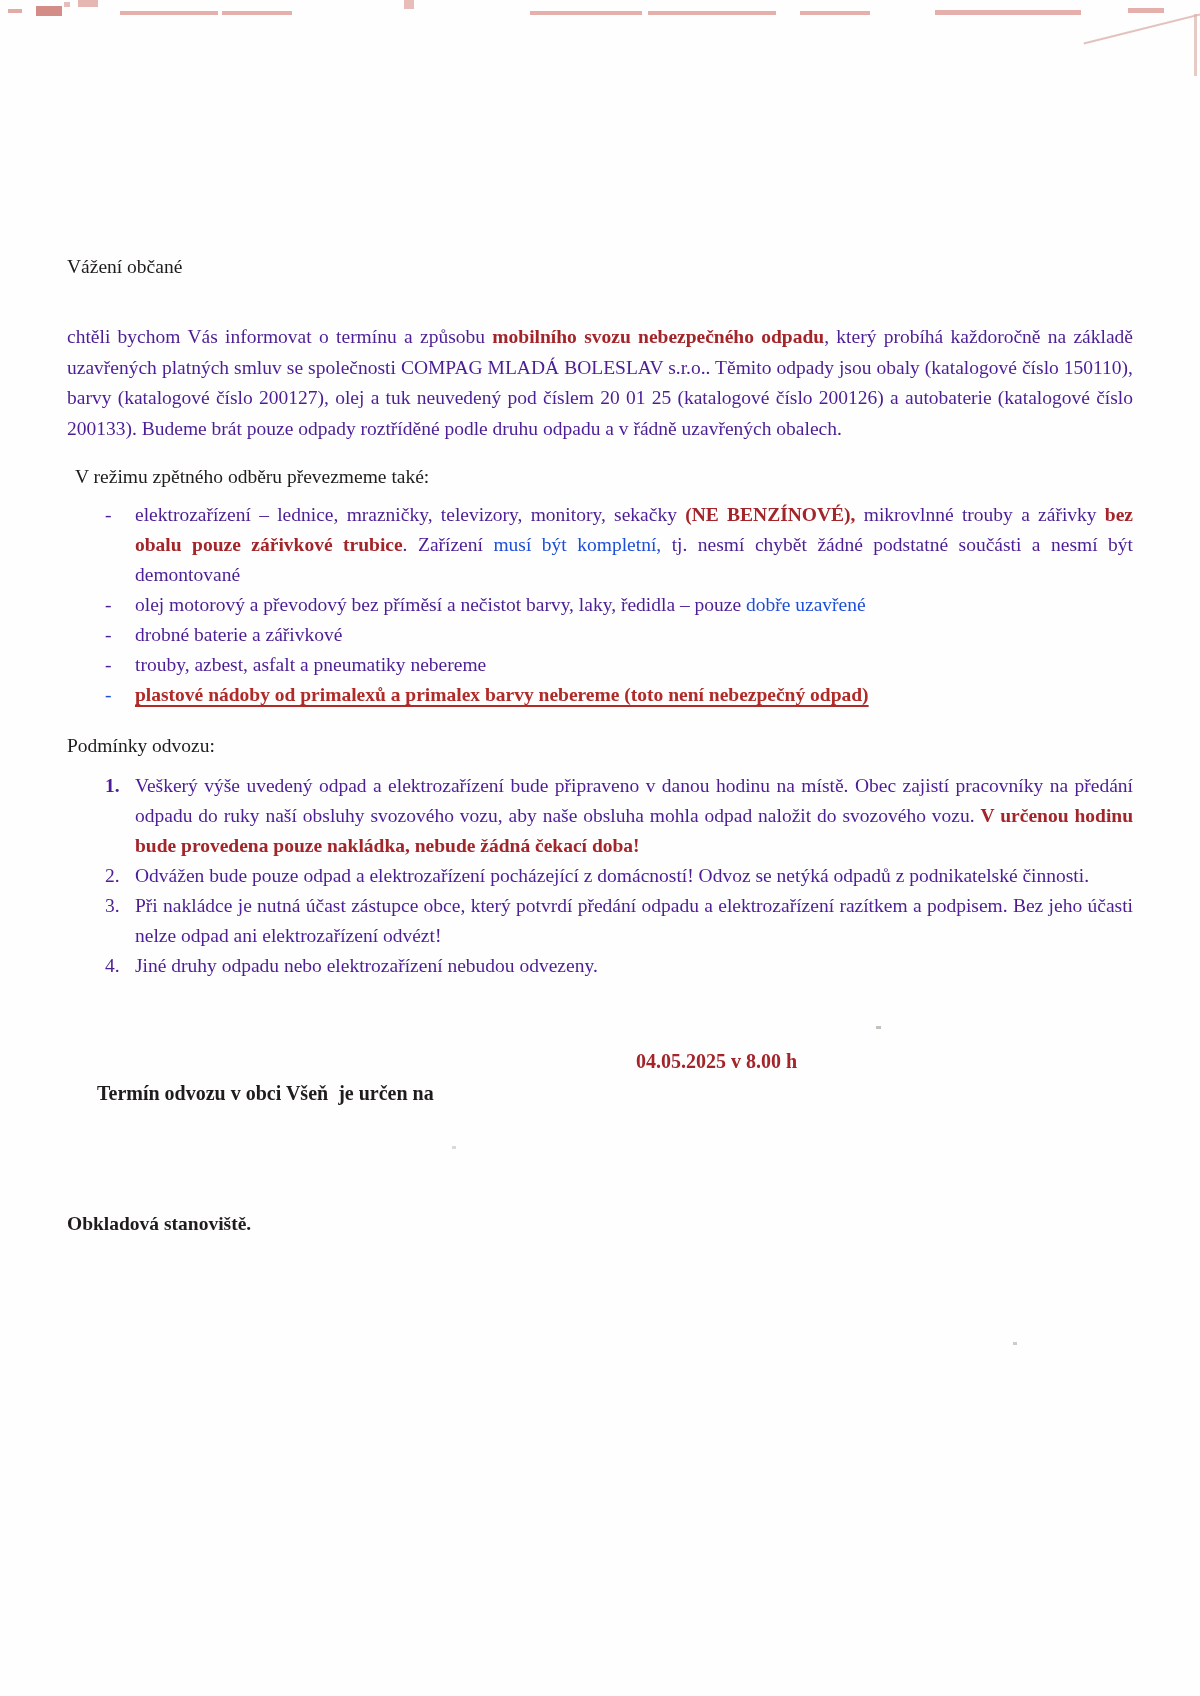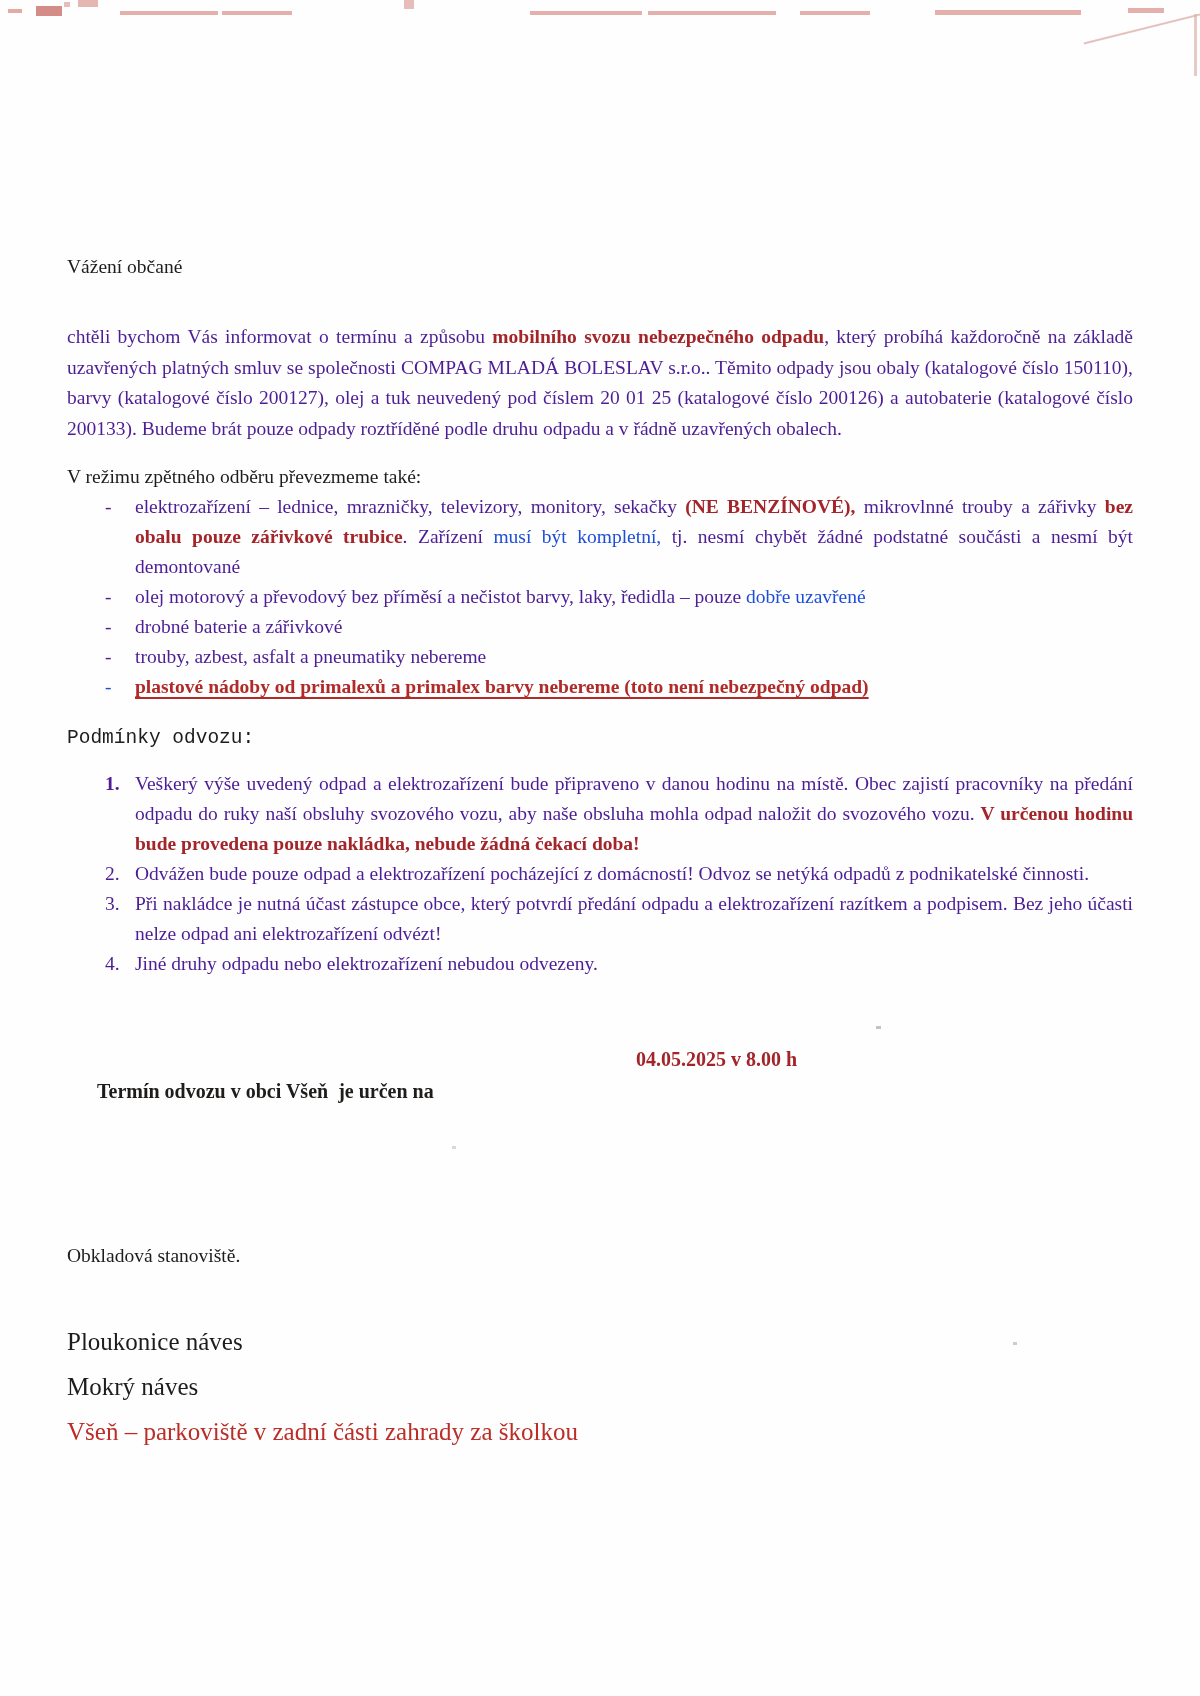--- a/index.html
+++ b/index.html
@@ -10,28 +10,28 @@
     overflow:hidden;
     font-family:"Liberation Serif","DejaVu Serif",serif;
     color:#1f1d1b;
   }
   .content{
     position:absolute;left:67px;top:252px;width:1066px;
     font-size:19.5px;line-height:30px;
   }
   .greeting{margin:0 0 40px 0;}
   .intro{margin:0 0 18px 0;text-align:justify;line-height:30.6px;}
-  .section-heading{margin:0;}
+  .section-heading{margin:8px;}
   .list{margin:0;}
   .li{position:relative;padding-left:68px;text-align:justify;}
   .li .marker{position:absolute;left:38px;top:0;text-align:left;}
-  .cond-heading{margin:21px 0 16px 0;font-family:Liberation Mono, monospace;}
+  .cond-heading{margin:21px 0 10px 0;}
   .schedule{position:relative;margin-top:64px;font-weight:bold;font-size:20px;line-height:32px;white-space:pre-wrap;}
   .schedule .date{position:absolute;left:569px;top:0;}
-  .stations-heading{margin-top:70px;}
+  .stations-heading{margin-top:36px;font-weight:bold;}
   .locations{margin-top:48px;font-size:25px;line-height:45px;}
   .seg{white-space:pre-wrap;}
   .seg-black{color:#4c1d95;}
   .seg-redbold{color:#a3252a;font-weight:bold;text-align:right;}
   .seg-red{color:#1d4ed8;}
   .u-red{color:#b02a28;font-weight:bold;text-decoration:underline;text-decoration-thickness:2px;text-underline-offset:4px;margin-top:20px;}
   .loc-red{color:#bb2d26;}
   .artifact{position:absolute;}
 </style>
 </head>
@@ -84,20 +84,15 @@
         <div class="li"><span class="marker seg-black">4.</span><span class="seg seg-black">Jiné druhy odpadu nebo elektrozařízení nebudou odvezeny.</span></div>
       </div>
 
     <div class="schedule">
       <span>Termín odvozu v obci Všeň  je určen na</span>
       <span class="date seg-redbold">04.05.2025 v 8.00 h</span>
     </div>
 
     <p class="stations-heading">Obkladová stanoviště.</p>
 
-    <div class="locations">
-        <div class="">Ploukonice náves</div>
-        <div class="">Mokrý náves</div>
-        <div class="loc-red">Všeň – parkoviště v zadní části zahrady za školkou</div>
-      </div>
 
   </div>
 </div>
 
 </body></html>

